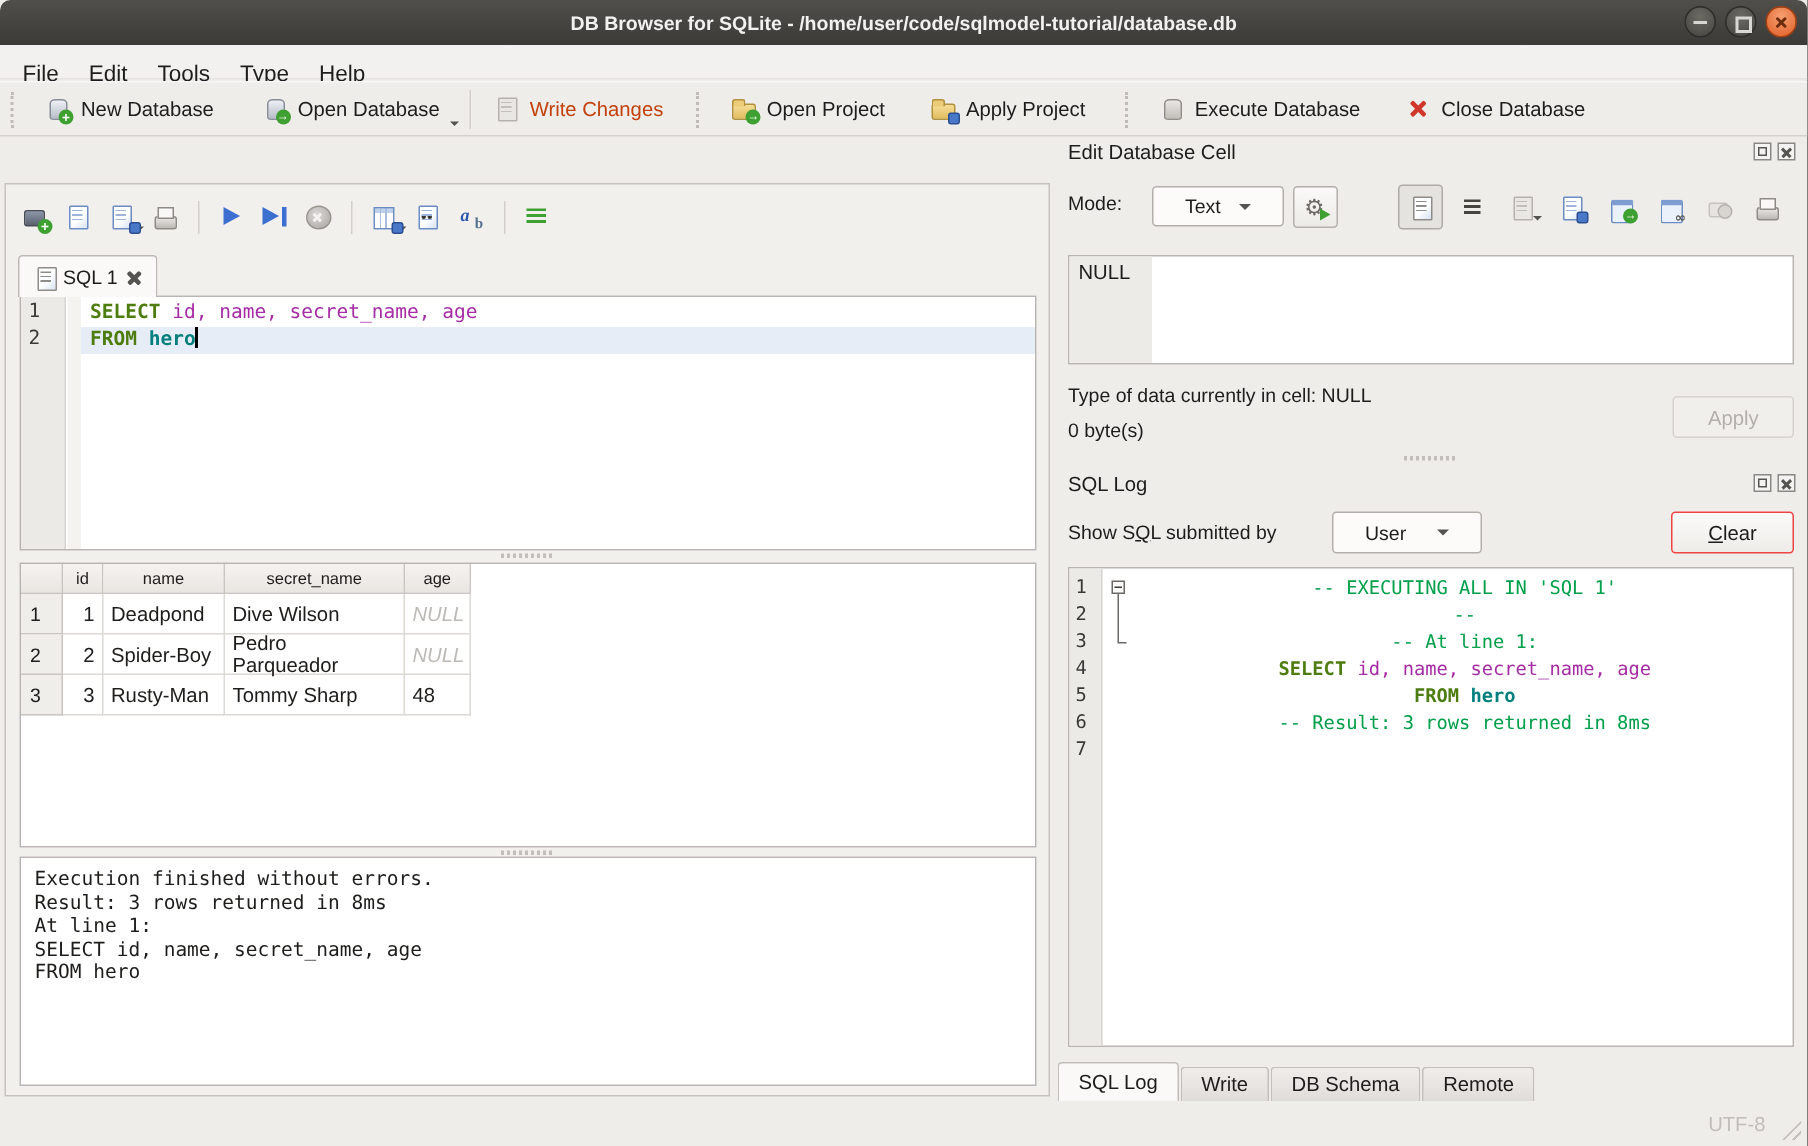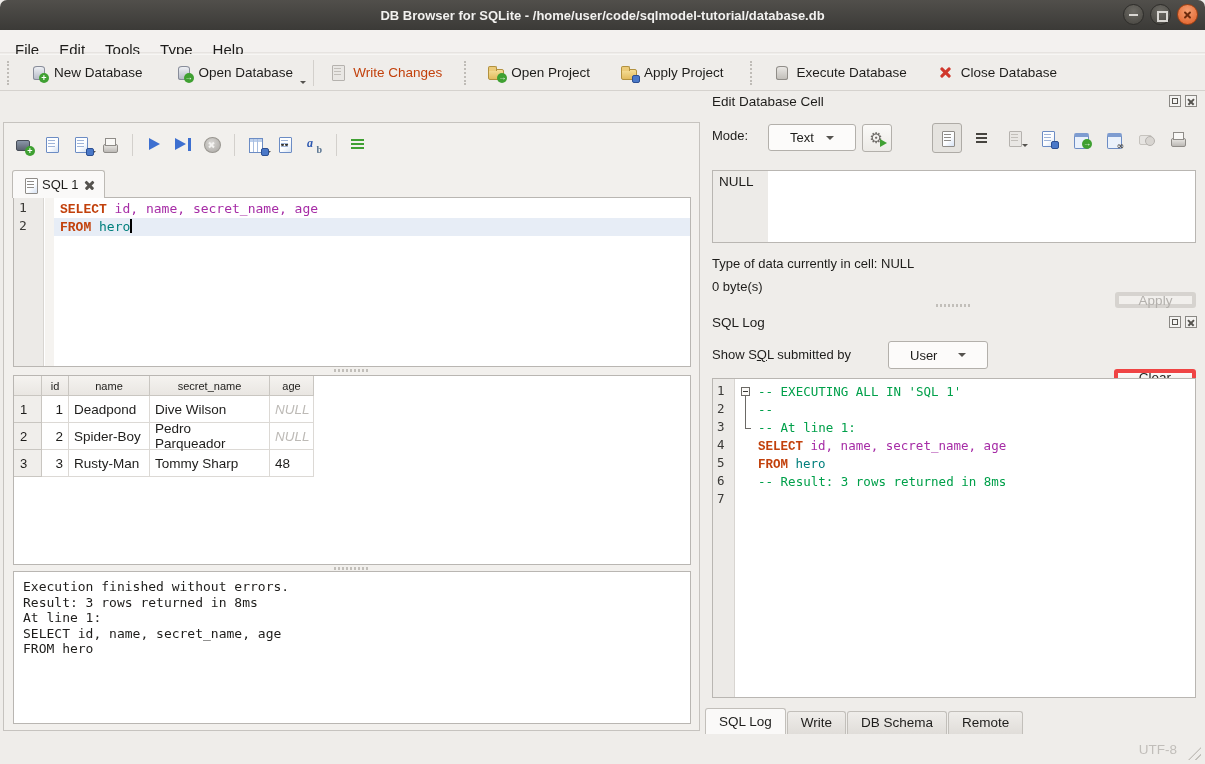--- a/index.html
+++ b/index.html
@@ -134,23 +134,23 @@
   
   .editor { position:absolute; left:9px; top:74px; width:678px; height:170px; background:#fff; border:1px solid #B9B6B2; }
   .ed-gutter { position:absolute; left:0; top:0; bottom:0; width:30px; background:#ECEAE7; border-right:1px solid #D8D5D1;
     font:13px "DejaVu Sans Mono",monospace; color:#3A3936; padding-top:2px; }
   .ed-gutter div { height:18px; padding-left:5px; }
   .ed-fold { position:absolute; left:31px; top:0; bottom:0; width:9px; background:#F5F3F0; }
   .code { position:absolute; left:40px; top:0; right:0; padding-top:2px;
     font:13px "DejaVu Sans Mono",monospace; line-height:18px; }
   .cl { height:18px; padding-left:6px; white-space:pre; }
   .cl.current { background:#E7EDF6; }
-  .kw  { color:#c2410c; font-weight:bold;font-family:Liberation Mono, monospace; }
+  .kw  { color:#4d7c0f; font-weight:bold; }
   .fld { color:#A62CA6; }
-  .tbl { color:#007F7C; font-weight:normal; }
+  .tbl { color:#007F7C; font-weight:bold; }
   .cmt { color:#00A04A; }
   .cursor { display:inline-block; width:1.5px; height:14px; background:#000; vertical-align:-2px; }
 
   
   .grid { position:absolute; left:9px; top:252px; width:678px; height:190px; background:#fff; border:1px solid #B9B6B2; font-size:13.5px; }
   .g-head { display:flex; height:20px; }
   .g-hc { background:linear-gradient(#F5F3F0,#E9E6E2); border-right:1px solid #C9C6C1; border-bottom:1px solid #C9C6C1;
     display:flex; align-items:center; justify-content:center; font-size:11px; }
   .g-row { display:flex; height:27px; }
   .g-rh { width:28px; background:#F0EEEB; border-right:1px solid #C9C6C1; border-bottom:1px solid #C9C6C1;
@@ -172,40 +172,40 @@
   .sec-title { position:absolute; left:9px; font-size:13.5px; }
   .dock-btns { position:absolute; right:8px; display:flex; gap:4px; }
   .dkb { width:12px; height:12px; border:1px solid #8A8884; background:#F4F3F1; position:relative; }
   .dkb.restore::before { content:""; position:absolute; inset:2px; border:1px solid #56544F; }
   .dkb.close::before,.dkb.close::after { content:""; position:absolute; left:1px; top:5px; width:8px; height:1.5px; background:#56544F; }
   .dkb.close::before { transform:rotate(45deg);} .dkb.close::after { transform:rotate(-45deg);}
 
   .sel { display:flex; align-items:center; justify-content:space-between; padding:3px 21px;
     background:#FCFBFA; border:1px solid #B3B0AB; border-radius:3px; height:27px; }
   .sel .arr { width:0; height:0; border:4px solid transparent; border-top-color:#55534F; margin-top:4px; }
-  .btn { display:flex; align-items:center; justify-content:center; height:16px;
-    background:linear-gradient(#FCFBFA,#EEECE8); border:4px solid #ef4444; border-radius:3px; font-size:13.5px;margin-top:28px; }
+  .btn { display:flex; align-items:center; justify-content:center; height:28px;
+    background:linear-gradient(#FCFBFA,#EEECE8); border:1px solid #ef4444; border-radius:3px; font-size:13.5px; }
   .btn .bl { display:inline-block; }
   .btn .bl::first-letter { text-decoration:underline; }
   .btn.disabled { background:#F1EFEC; border-color:#D6D3CF; color:#B3B0AC; }
   .btn-press { width:30px; height:30px; border:1px solid #AEABA6; border-radius:3px; background:#E5E3DF;
     display:flex; align-items:center; justify-content:center; }
   .btn-box { height:28px; padding:0 5px; border:1px solid #B3B0AB; border-radius:3px;
     background:linear-gradient(#FBFAF8,#ECEAE6); display:flex; align-items:center; justify-content:center; }
 
   .cell-edit-box { position:absolute; left:9px; top:79px; width:484px; height:73px; background:#fff; border:1px solid #B9B6B2; }
   .cell-null-strip { position:absolute; left:0; top:0; bottom:0; width:55px; background:#EDEBE8; padding:3px 0 0 6px; font-size:13.5px; }
 
   
   .logbox { position:absolute; left:9px; top:287px; width:484px; height:320px; background:#fff; border:1px solid #B9B6B2; }
   .log-gutter { position:absolute; left:0; top:0; bottom:0; width:22px; background:#ECEAE7; border-right:1px solid #D8D5D1;
     font:12.5px "DejaVu Sans Mono",monospace; color:#3A3936; padding-top:4px; }
   .log-gutter div { height:18px; padding-left:4px; }
   .log-content { position:absolute; left:23px; top:0; right:0; bottom:0; padding-top:4px;
-    font:12.5px "DejaVu Sans Mono",monospace; line-height:18px; }
+    font:12.5px "DejaVu Sans Mono",monospace; line-height:18px;text-align:center; }
   .log-line { height:18px; padding-left:22px; white-space:pre; }
   .fold-box { position:absolute; left:5px; top:8px; width:9px; height:9px; border:1px solid #6B6965; background:#FBFAF8; z-index:2; }
   .fold-box::before { content:""; position:absolute; left:1px; right:1px; top:3px; height:1px; background:#3A3936; }
   .fold-rail { position:absolute; left:9px; top:17px; width:1px; height:32px; background:#6B6965; }
   .fold-corner { position:absolute; left:9px; top:49px; width:6px; height:1px; background:#6B6965; }
 
   
   .dock-tabs { position:absolute; left:2px; top:617px; display:flex; align-items:flex-end; height:26px; }
   .dtab { height:23px; padding:3px 13px 0; margin-right:1px; font-size:13.5px;
     background:linear-gradient(#EFEDEA,#E0DDD9); border:1px solid #C2BFBA; border-bottom:none; border-radius:3px 3px 0 0; }

